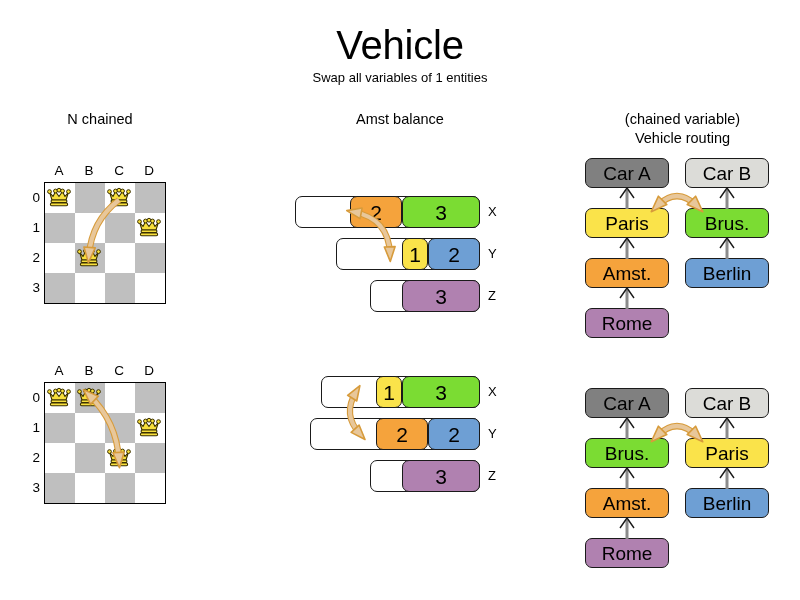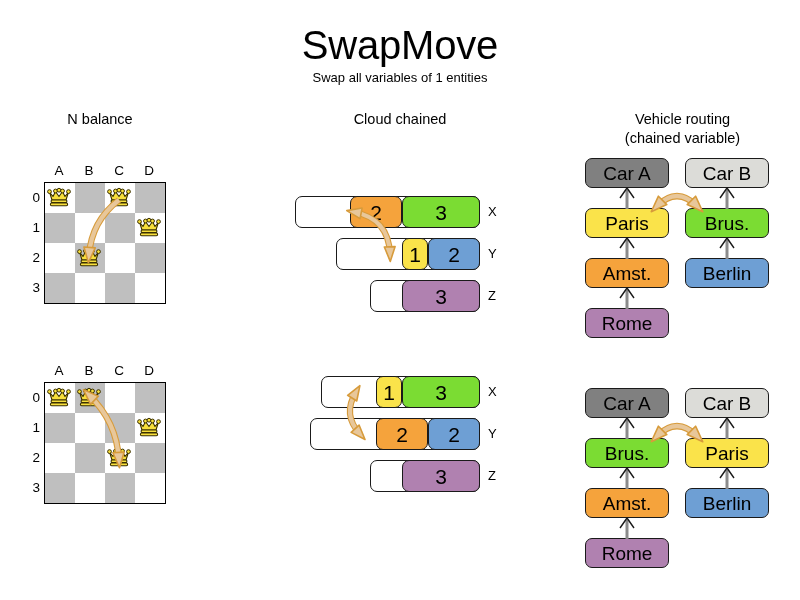--- a/index.html
+++ b/index.html
@@ -119,28 +119,28 @@
     line-height: 19px;
     color: #000;
   }
   .vrp-arrow { position: absolute; }
 
   .swap-arrow { position: absolute; }
 </style>
 </head>
 <body>
 
-<div class="abs" id="page-title">SwapMove</div>
+<div class="abs" id="page-title">Vehicle</div>
 <div class="abs" id="page-subtitle">Swap all variables of 1 entities</div>
 
-<div class="abs col-heading" id="heading-nqueens">N balance</div>
-<div class="abs col-heading" id="heading-cloud">Cloud chained</div>
+<div class="abs col-heading" id="heading-nqueens">N chained</div>
+<div class="abs col-heading" id="heading-cloud">Amst balance</div>
 <div class="abs col-heading" id="heading-vrp">
+  <div>(chained variable)</div>
   <div>Vehicle routing</div>
-  <div>(chained variable)</div>
 </div>
 
 <div class="abs board-wrap" id="board-before" style="left:22px; top:160px;">
     <div class="board">
       <div class="cell light" style="left: 0px; top: 0px;"></div>
       <div class="cell dark" style="left: 30px; top: 0px;"></div>
       <div class="cell light" style="left: 60px; top: 0px;"></div>
       <div class="cell dark" style="left: 90px; top: 0px;"></div>
       <div class="cell dark" style="left: 0px; top: 30px;"></div>
       <div class="cell light" style="left: 30px; top: 30px;"></div>

